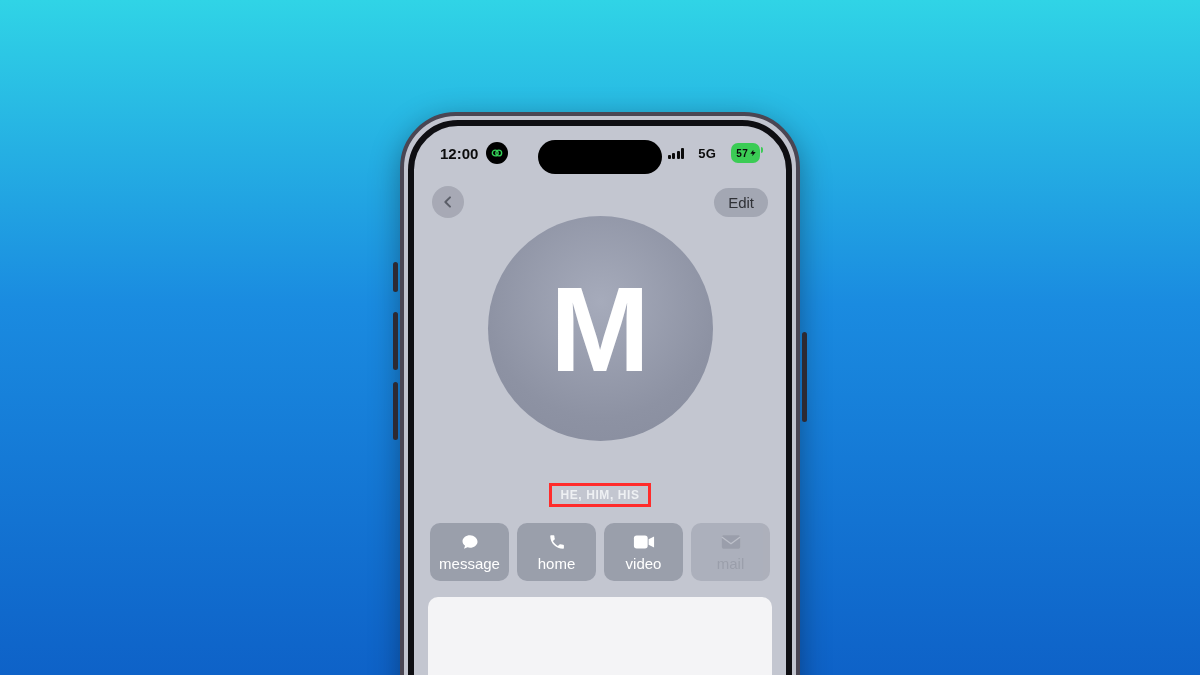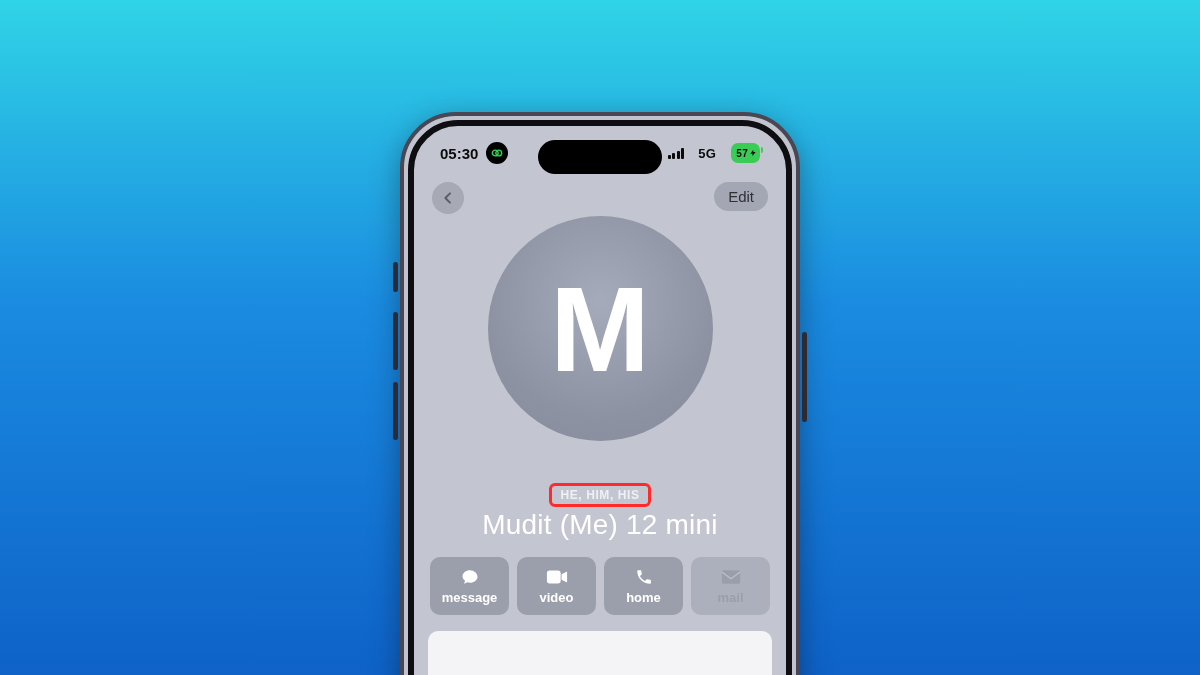--- a/index.html
+++ b/index.html
@@ -121,21 +121,21 @@
     content:""; position:absolute; right:-3px; top:4px; width:2px; height:6px;
     background:#3bcc55; border-radius:0 2px 2px 0;
   }
 
   
   .nav-bar {
     position: absolute;
     top: 56px; left: 0; right: 0;
     height: 40px;
     display: flex;
-    align-items: flex-start;
+    align-items: center;
     justify-content: space-between;
     padding: 0 18px;
     z-index: 5;
   }
   .back-btn {
     width: 32px; height: 32px;
     border-radius: 50%;
     background: rgba(120,124,138,0.38);
     display:flex; align-items:center; justify-content:center;
     cursor: pointer;
@@ -179,21 +179,21 @@
   .pronouns {
     margin-top: 42px;
     color: #eef0f3;
     font-size: 12px;
     letter-spacing: 0.6px;
     font-weight: 600;
     padding: 2px 6px;
   }
   .highlight-box {
     border: 3px solid #ff2b2b;
-    border-radius: 6px;
+    border-radius: 0;
     padding: 2px 8px;
   }
 
   .contact-name {
     margin-top: 2px;
     color: #ffffff;
     font-size: 28px;
     font-weight: 400;
     letter-spacing: .2px;
   }
@@ -213,22 +213,22 @@
     display:flex;
     flex-direction:column;
     align-items:center;
     justify-content:center;
     gap: 4px;
     cursor:pointer;
   }
   .action-btn.disabled { opacity: .55; cursor: default; }
   .action-btn .lbl {
     color:#fff;
-    font-size: 13px;
-    font-weight: 700;
+    font-size: 15px;
+    font-weight: 400;
   }
   .action-btn .ico { color:#fff; height: 18px; display:flex; align-items:center; justify-content:center; }
   .action-btn.disabled .ico, .action-btn.disabled .lbl { color:#7a7f8d; }
 
   .below-card {
     margin-top: 16px;
     width: 100%;
     height: 200px;
     background: #f4f4f6;
     border-radius: 10px;
@@ -243,21 +243,21 @@
   <div class="side-btn side-left-3"></div>
   <div class="side-btn side-right-1"></div>
 
   <div class="phone">
     <div class="screen">
 
       <div class="island"></div>
 
       <div class="status-bar">
         <div class="status-left">
-          <span>05:30</span>
+          <span>12:00</span>
           <span class="hotspot">
             <svg width="14" height="14" viewBox="0 0 24 24" fill="none" stroke-width="2.4" stroke-linecap="round">
               <circle cx="9" cy="12" r="5"></circle>
                 <circle cx="15" cy="12" r="5"></circle>
             </svg>
           </span>
         </div>
         <div class="status-right">
           <span class="signal-bars">
             <span></span>
@@ -288,47 +288,46 @@
 
       <div class="content">
         <div class="avatar">
           <span class="avatar-initial">M</span>
         </div>
 
         <div class="pronouns highlight-box">
           <span>HE, HIM, HIS</span>
         </div>
 
-        <div class="contact-name">Mudit (Me) 12 mini</div>
 
         <div class="action-row">
           <div class="action-btn">
             <span class="ico">
               <svg width="20" height="18" viewBox="0 0 24 24" fill="#fff">
                   <path d="M12 3C6.5 3 2 6.6 2 11c0 2.4 1.3 4.5 3.4 6L4 21l4.6-2c1.1.3 2.2.5 3.4.5 5.5 0 10-3.6 10-8S17.5 3 12 3z"></path>
                 </svg>
             </span>
             <span class="lbl">message</span>
           </div>
           <div class="action-btn">
             <span class="ico">
+              <svg width="18" height="18" viewBox="0 0 24 24" fill="#fff">
+                  <path d="M6.6 10.8c1.4 2.8 3.8 5.2 6.6 6.6l2.2-2.2c.3-.3.7-.4 1.1-.3 1.2.4 2.4.6 3.7.6.6 0 1 .4 1 1v3.5c0 .6-.4 1-1 1C10.6 21 3 13.4 3 4c0-.6.4-1 1-1h3.5c.6 0 1 .4 1 1 0 1.3.2 2.5.6 3.7.1.4 0 .8-.3 1.1L6.6 10.8z"></path>
+                </svg>
+            </span>
+            <span class="lbl">home</span>
+          </div>
+          <div class="action-btn">
+            <span class="ico">
               <svg width="22" height="16" viewBox="0 0 24 16" fill="#fff">
                   <rect x="1" y="1" width="15" height="14" rx="3"></rect>
                   <path d="M17 5l6-3v12l-6-3z"></path>
                 </svg>
             </span>
             <span class="lbl">video</span>
-          </div>
-          <div class="action-btn">
-            <span class="ico">
-              <svg width="18" height="18" viewBox="0 0 24 24" fill="#fff">
-                  <path d="M6.6 10.8c1.4 2.8 3.8 5.2 6.6 6.6l2.2-2.2c.3-.3.7-.4 1.1-.3 1.2.4 2.4.6 3.7.6.6 0 1 .4 1 1v3.5c0 .6-.4 1-1 1C10.6 21 3 13.4 3 4c0-.6.4-1 1-1h3.5c.6 0 1 .4 1 1 0 1.3.2 2.5.6 3.7.1.4 0 .8-.3 1.1L6.6 10.8z"></path>
-                </svg>
-            </span>
-            <span class="lbl">home</span>
           </div>
           <div class="action-btn disabled">
             <span class="ico">
               <svg width="20" height="16" viewBox="0 0 24 18" fill="#7a7f8d">
                   <rect x="1" y="1" width="22" height="16" rx="2"></rect>
                   <path d="M1 3l11 8 11-8" fill="none" stroke="#b9bcc6" stroke-width="1.6"></path>
                 </svg>
             </span>
             <span class="lbl">mail</span>
           </div>

